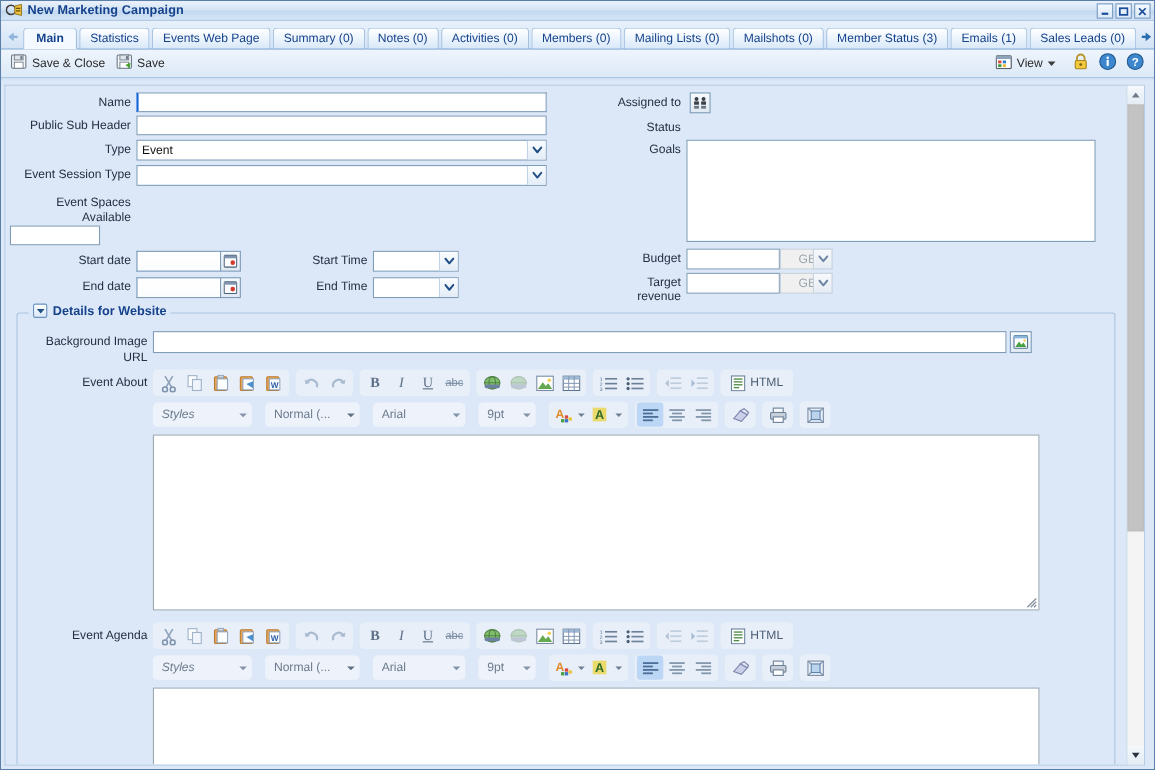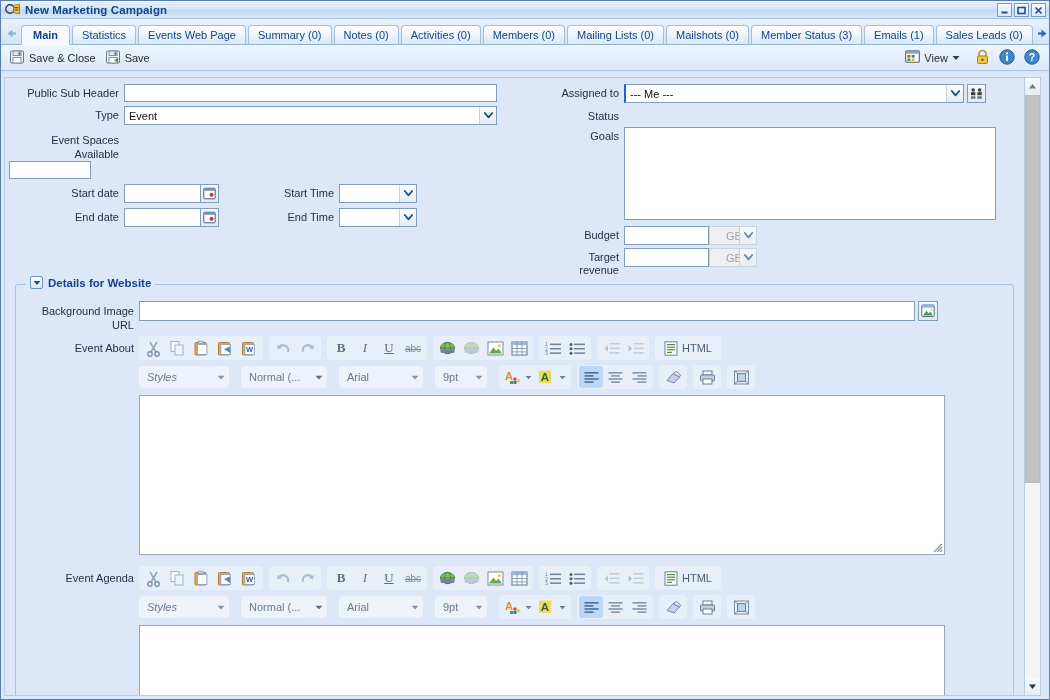--- a/index.html
+++ b/index.html
@@ -435,39 +435,54 @@
 
   <div id="body-area">
 
     <div id="form-outer">
       <div id="form-scroll">
 
         <div style="display:flex;align-items:flex-start;">
 
           <div style="width:490px;flex:none;">
 
+            <div class="row">
+              <div class="lbl" style="width:110px;margin-right:5px;">Name</div>
+              <input class="inp focus" style="width: 373px;" value="">
+            </div>
 
 
             <div class="row">
               <div class="lbl" style="width:110px;margin-right:5px;">Public Sub Header</div>
               <input class="inp" style="width: 373px;" value="">
             </div>
 
             <div class="row" style="margin-top:4px;">
               <div class="lbl" style="width:110px;margin-right:5px;">Type</div>
               <div class="combo" style="width:373px;">
                 <span class="txt">Event</span>
                 <span class="arw">
                   <svg class="chev" width="9" height="7" viewBox="0 0 9 7">
                       <path d="M0.8 1 L4.5 5.4 L8.2 1" fill="none" stroke="#1f4f86" stroke-width="1.8" stroke-linecap="round" stroke-linejoin="round"></path>
                     </svg>
                 </span>
               </div>
             </div>
 
+            <div class="row" style="margin-top:4px;">
+              <div class="lbl" style="width:110px;margin-right:5px;">Event Session Type</div>
+              <div class="combo" style="width:373px;">
+                <span class="txt"></span>
+                <span class="arw">
+                  <svg class="chev" width="9" height="7" viewBox="0 0 9 7">
+                      <path d="M0.8 1 L4.5 5.4 L8.2 1" fill="none" stroke="#1f4f86" stroke-width="1.8" stroke-linecap="round" stroke-linejoin="round"></path>
+                    </svg>
+                </span>
+              </div>
+            </div>
 
             <div class="row" style="margin-top:5px;flex-direction:column;">
               <div class="lbl" style="width:110px;margin-right:5px;line-height:14px;">Event Spaces Available</div>
               <input class="inp" style="width: 82px;" value="">
             </div>
 
             <div class="row" style="margin-top:5px;">
               <div class="lbl" style="width:110px;margin-right:5px;">Start date</div>
               <span class="datebox">
                 <input class="inp d-inp" value="" style="">
@@ -511,28 +526,20 @@
                     </svg>
                 </span>
               </div>
             </div>
           </div>
 
           <div style="margin-left:50px;flex:1;">
 
             <div class="row">
               <div class="lbl" style="width:70px;margin-right:5px;">Assigned to</div>
-              <div class="combo focusl" style="width:340px;">
-                <span class="txt">--- Me ---</span>
-                <span class="arw">
-                  <svg class="chev" width="9" height="7" viewBox="0 0 9 7">
-                      <path d="M0.8 1 L4.5 5.4 L8.2 1" fill="none" stroke="#1f4f86" stroke-width="1.8" stroke-linecap="round" stroke-linejoin="round"></path>
-                    </svg>
-                </span>
-              </div>
               <span style="width:19px;height:19px;border:1px solid #7f9db9;background:linear-gradient(to bottom,#f7fafd,#e0e9f3);display:flex;align-items:center;justify-content:center;margin-left:3px;">
                 <svg width="13" height="13" viewBox="0 0 13 13">
                   <circle cx="3.2" cy="3" r="1.8" fill="#3a3f46"></circle>
                     <circle cx="9.6" cy="3" r="1.8" fill="#3a3f46"></circle>
                   <rect x="1" y="5.2" width="4.4" height="3" fill="#3a3f46"></rect>
                     <rect x="7.4" y="5.2" width="4.4" height="3" fill="#3a3f46"></rect>
                   <rect x="1" y="9.2" width="4.4" height="2.6" fill="#6d7580"></rect>
                     <rect x="7.4" y="9.2" width="4.4" height="2.6" fill="#6d7580"></rect>
                 </svg>
               </span>

